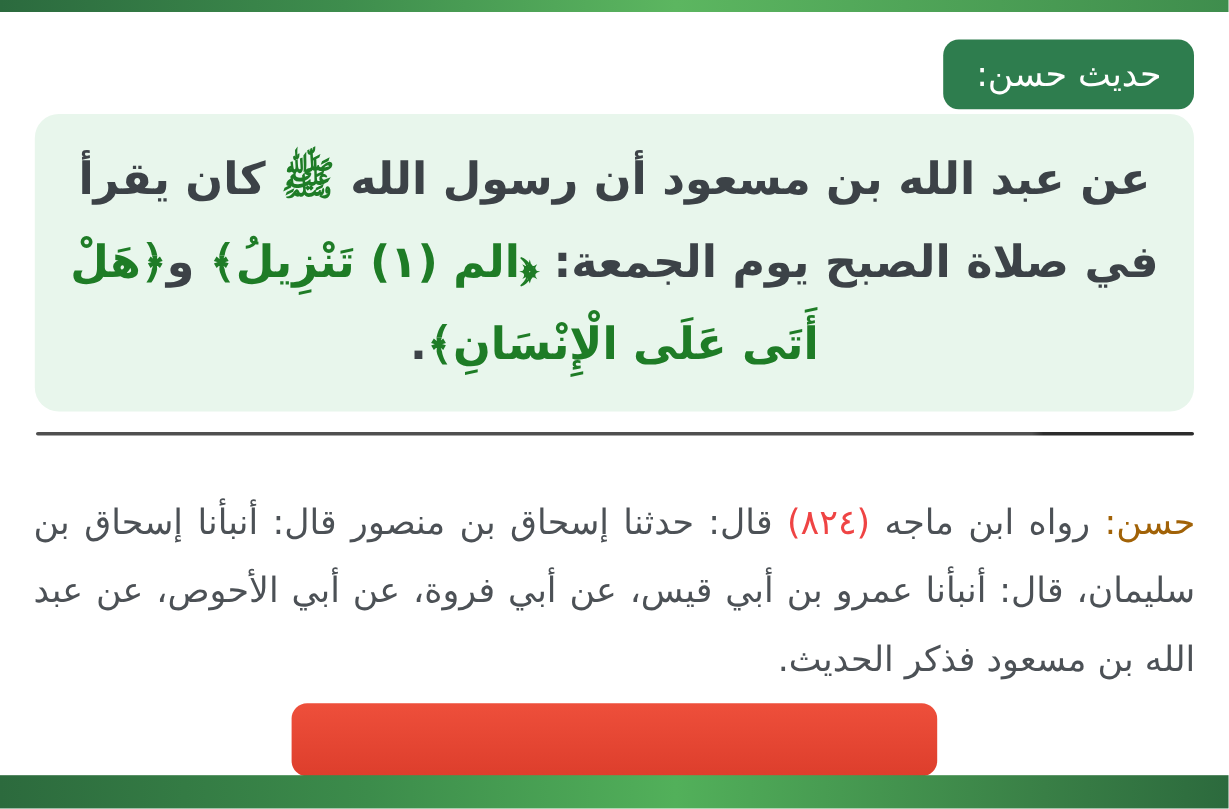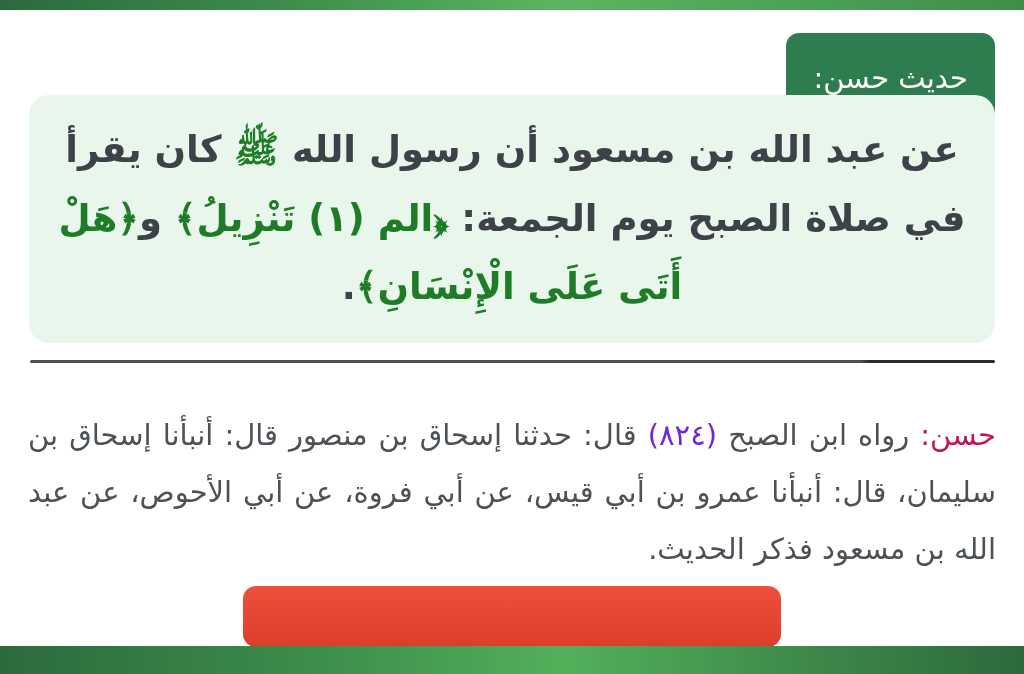--- a/index.html
+++ b/index.html
@@ -23,21 +23,21 @@
     background: linear-gradient(90deg, #2b6a3e 0%, #3e8d4d 28%, #5cb660 55%, #3f8d4d 100%);
   }
   .grade-badge {
     position: absolute;
     top: 33px;
     right: 29px;
     background: #2e7d4e;
     color: #ffffff;
     font-size: 29px;
     line-height: 42px;
-    padding: 24px 27px;
+    padding: 8px 27px;
     border-radius: 13px;
     font-weight: 400;
     text-align: center;
   }
   .hadith-box {
     position: absolute;
     top: 95px;
     right: 29px;
     left: 29px;
     height: 248px;
@@ -69,22 +69,22 @@
   .takhrij {
     position: absolute;
     top: 378px;
     right: 28px;
     left: 28px;
     font-size: 29px;
     line-height: 1.97;
     color: #4c5156;
     text-align: justify;
   }
-  .grade-red { color: #be185d; font-weight: 500; margin-top: 36px; }
-  .num-green { color: #6d28d9; }
+  .grade-red { color: #a16207; font-weight: 500; margin-top: 36px; }
+  .num-green { color: #ef4444; }
   .footer-button {
     position: absolute;
     top: 586px;
     left: 50%;
     transform: translateX(-50%);
     width: 538px;
     height: 61px;
     background: linear-gradient(180deg, #ee4f3b 0%, #dd3e2c 100%);
     border-radius: 13px;
     color: #ffffff;
@@ -114,21 +114,21 @@
 
   <div class="hadith-box">
     <p class="hadith-text">
       <span>عن عبد الله بن مسعود أن رسول الله </span><span class="green-text">ﷺ</span><span> كان يقرأ في صلاة الصبح يوم الجمعة: </span><span class="green-text">﴿الم (١) تَنْزِيلُ﴾</span><span> و</span><span class="green-text">﴿هَلْ أَتَى عَلَى الْإِنْسَانِ﴾</span><span>.</span>
     </p>
   </div>
 
   <div class="divider"></div>
 
   <p class="takhrij">
-    <span class="grade-red">حسن:</span><span> رواه ابن الصبح </span><span class="num-green">(٨٢٤)</span><span> قال: حدثنا إسحاق بن منصور قال: أنبأنا إسحاق بن سليمان، قال: أنبأنا عمرو بن أبي قيس، عن أبي فروة، عن أبي الأحوص، عن عبد الله بن مسعود فذكر الحديث.</span>
+    <span class="grade-red">حسن:</span><span> رواه ابن ماجه </span><span class="num-green">(٨٢٤)</span><span> قال: حدثنا إسحاق بن منصور قال: أنبأنا إسحاق بن سليمان، قال: أنبأنا عمرو بن أبي قيس، عن أبي فروة، عن أبي الأحوص، عن عبد الله بن مسعود فذكر الحديث.</span>
   </p>
 
   <a class="footer-button" href="#">
   </a>
 
   <div class="bottom-bar"></div>
 
 </div>
 
 </body></html>

